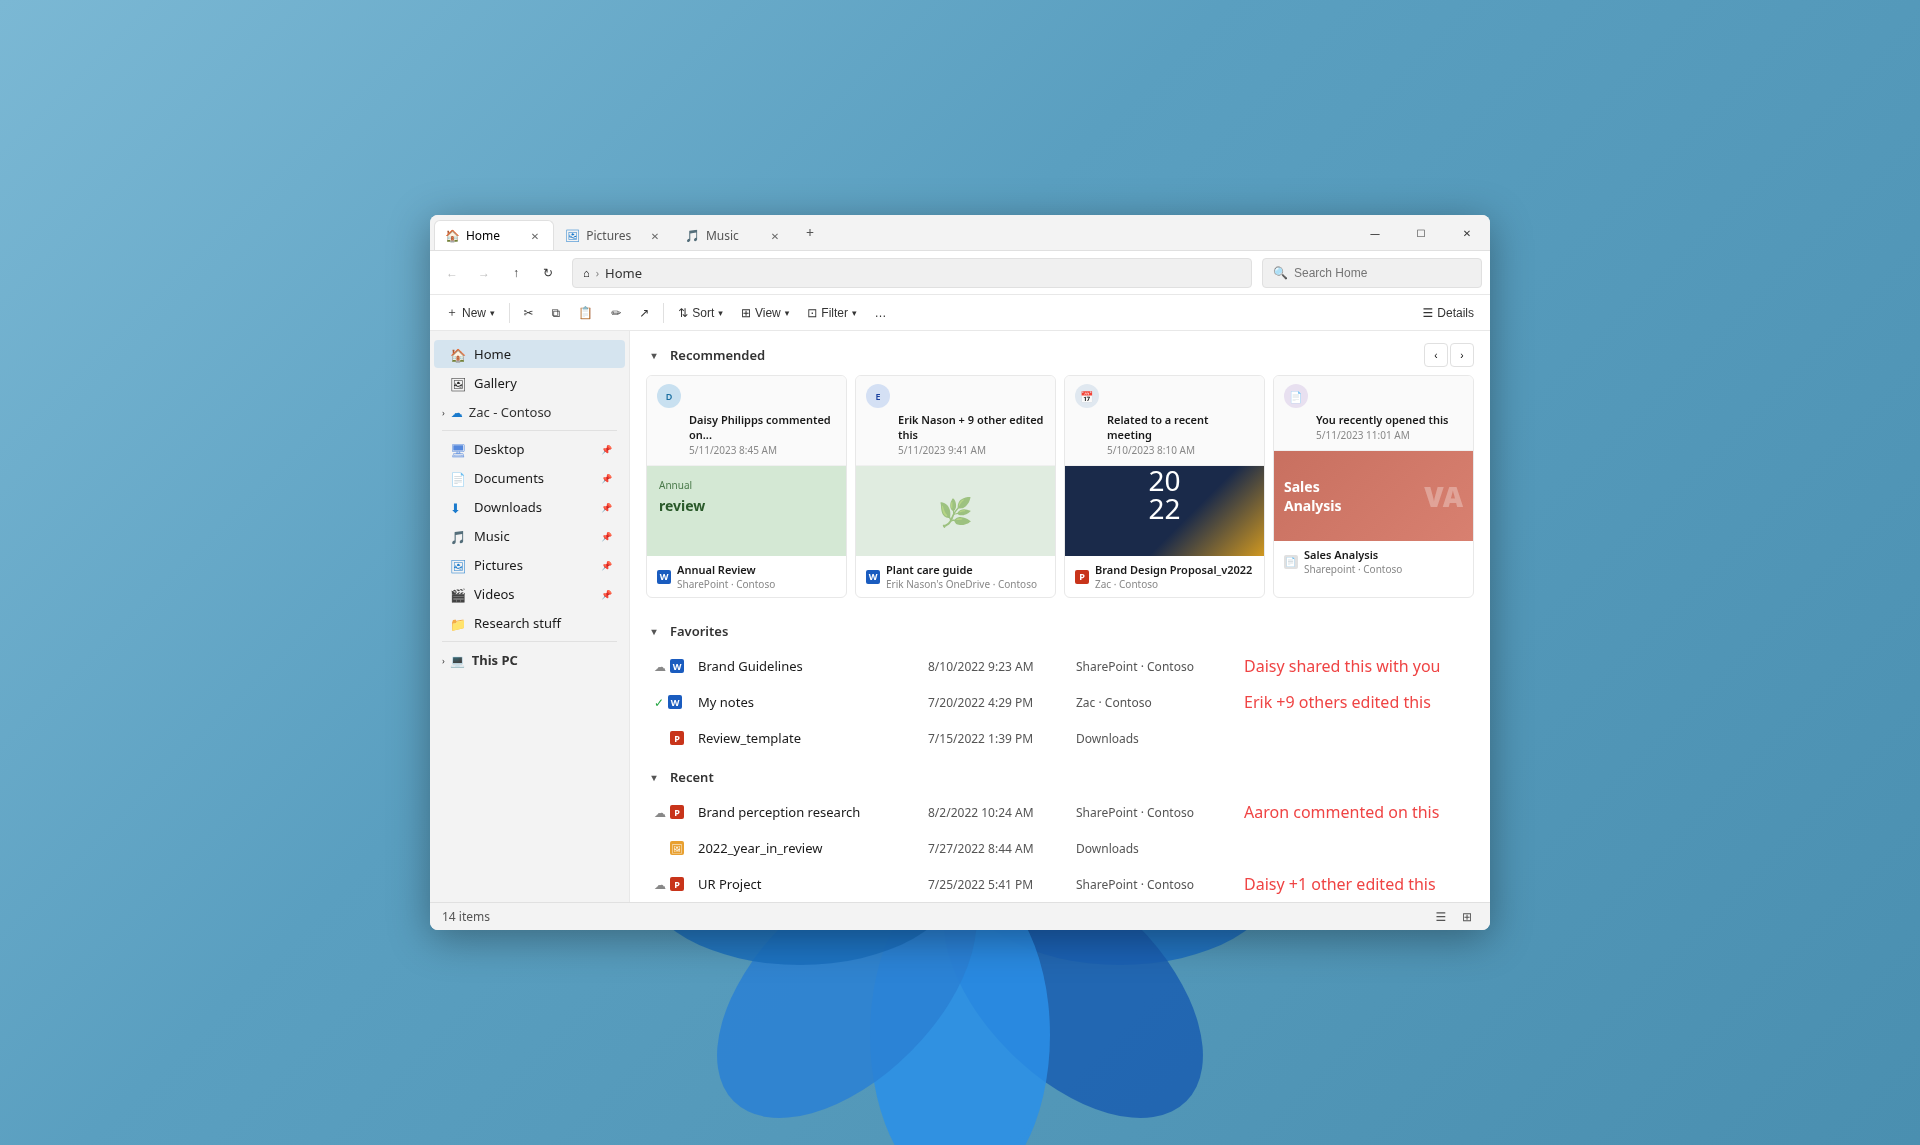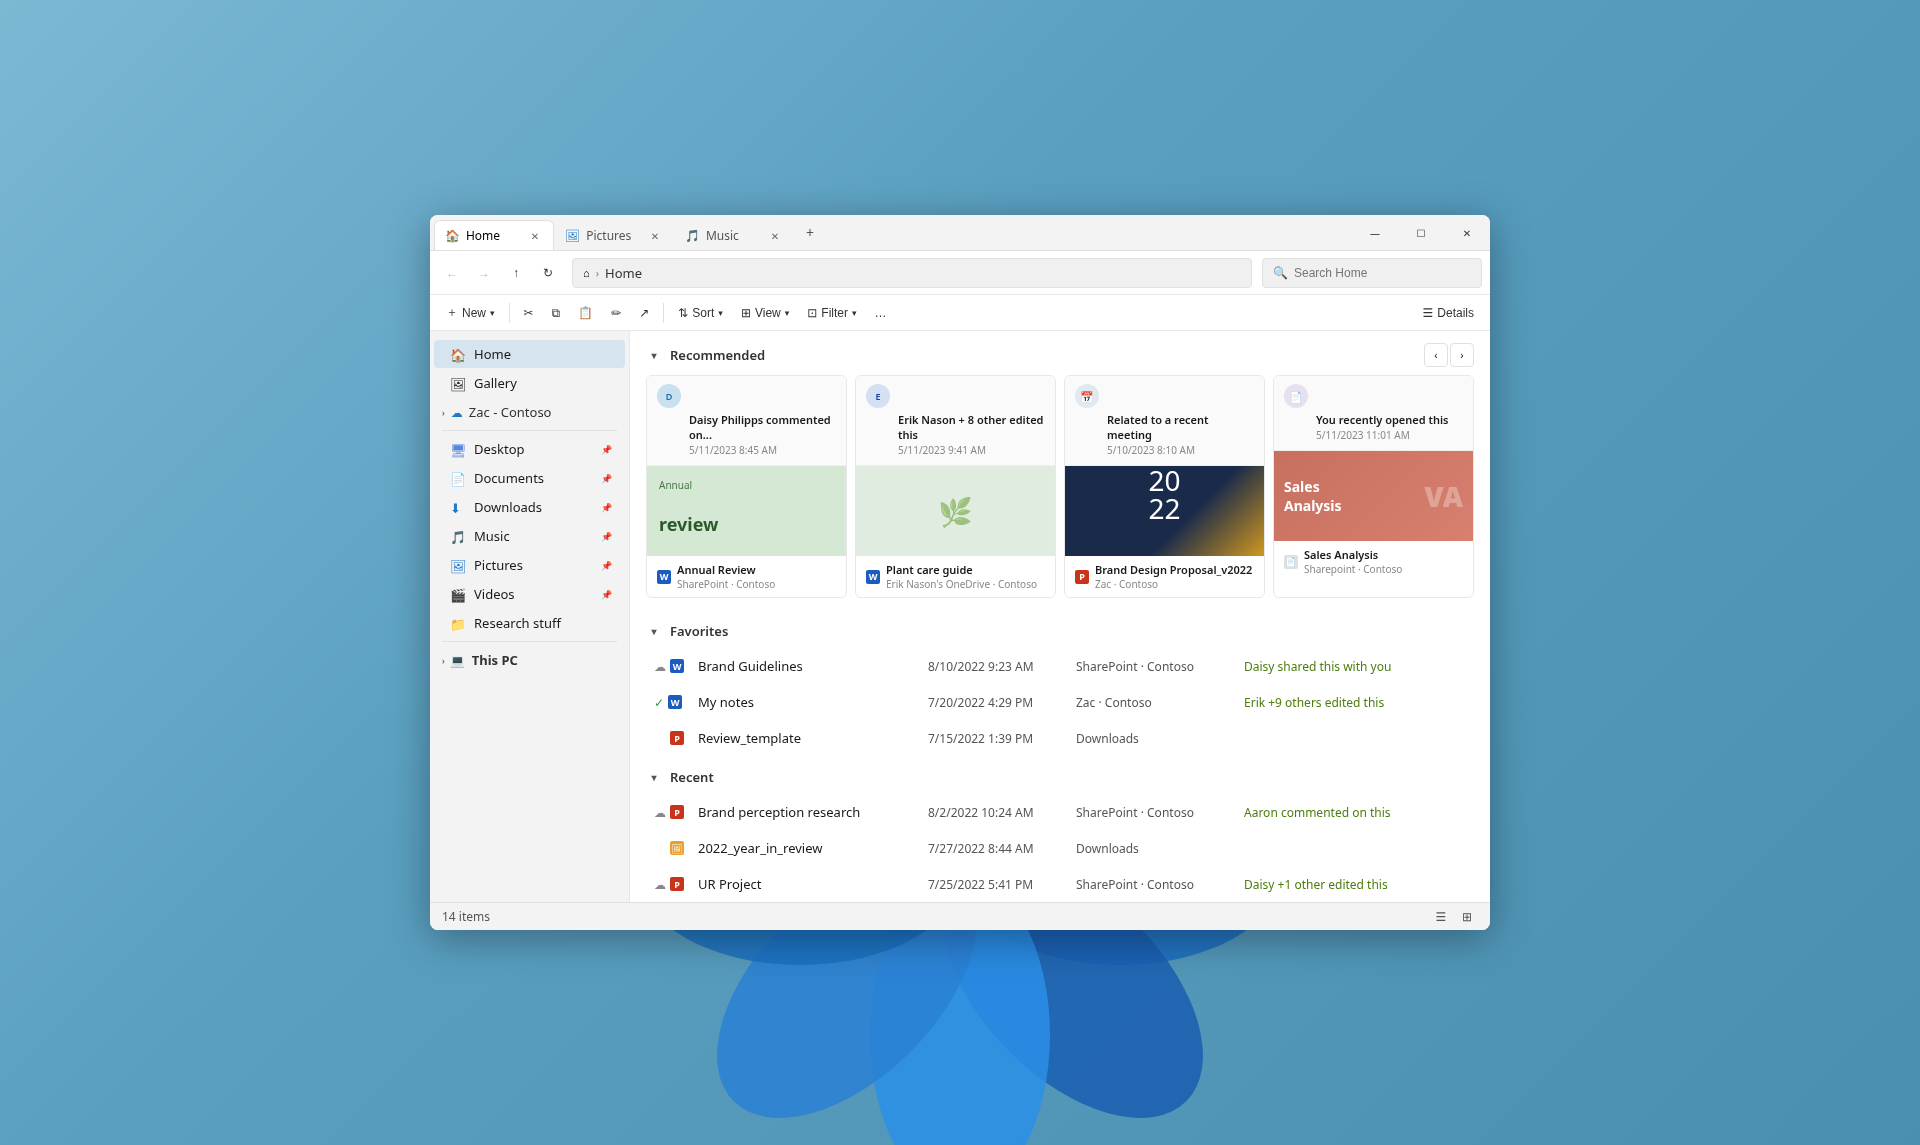--- a/index.html
+++ b/index.html
@@ -239,21 +239,21 @@
     .file-list { padding: 0 16px; }
     .file-row {
       display: flex; align-items: center;
       padding: 6px 8px; border-radius: 4px; cursor: pointer;
       gap: 8px; min-height: 36px;
     }
     .file-row-icons { display: flex; align-items: center; gap: 4px; width: 36px; flex-shrink: 0; }
     .file-row-name { flex: 1; font-size: 13px; color: #1a1a1a; min-width: 0; }
     .file-row-date { width: 140px; font-size: 12px; color: #555; flex-shrink: 0; }
     .file-row-location { width: 160px; font-size: 12px; color: #555; flex-shrink: 0; }
-    .file-row-activity { flex: 1; font-size: 12px; color: #4d7c0f; }
+    .file-row-activity { flex: 1; font-size: 16px; color: #ef4444; }
 
     
     .statusbar {
       background: #f3f3f3; border-top: 1px solid #e0e0e0;
       height: 28px; display: flex; align-items: center;
       padding: 0 12px; font-size: 12px; color: #555;
     }
     .statusbar-right { margin-left: auto; display: flex; gap: 4px; }
     .status-view-btn {
       width: 22px; height: 22px; border: none; background: none;
@@ -281,21 +281,21 @@
     .cloud-icon { font-size: 12px; color: #888; }
     .sync-icon { font-size: 12px; color: #28a745; }
 
     
     .annual-thumb {
       background: #d4e8d4;
       display: flex; flex-direction: column;
       align-items: flex-start; justify-content: flex-start;
       padding: 12px; font-size: 12px; color: #2a5a2a;
     }
-    .annual-thumb .title { font-size: 18px; font-weight: 700; margin-top: 20px; }
+    .annual-thumb .title { font-size: 14px; font-weight: 700; margin-top: 4px; }
     .plant-thumb {
       background: #e0ece0;
       display: flex; align-items: center; justify-content: center;
     }
     .brand-thumb {
       background: linear-gradient(135deg, #1a2a4a 60%, #d09820 100%);
       display: flex; justify-content: center;
       color: white; font-size: 20px; font-weight: 400;
     }
     .sales-thumb {
@@ -528,21 +528,21 @@
               <div class="rec-card-filename">Annual Review</div>
               <div class="rec-card-location">SharePoint · Contoso</div>
             </div>
           </div>
         </div>
 
         <div class="rec-card">
           <div class="rec-card-header">
             <div class="rec-card-avatar" style="background:#d4e0f4; color:#1a40a0;">E</div>
             <div class="rec-card-info">
-              <div class="rec-card-title">Erik Nason + 8 other edited this</div>
+              <div class="rec-card-title">Erik Nason + 9 other edited this</div>
               <div class="rec-card-date">5/11/2023 9:41 AM</div>
             </div>
           </div>
           <div class="rec-card-thumb plant-thumb">
             <span style="font-size:28px; opacity:0.5;">🌿</span>
           </div>
           <div class="rec-card-footer">
             <div class="word-icon">W</div>
             <div class="rec-card-file-info">
               <div class="rec-card-filename">Plant care guide</div>

